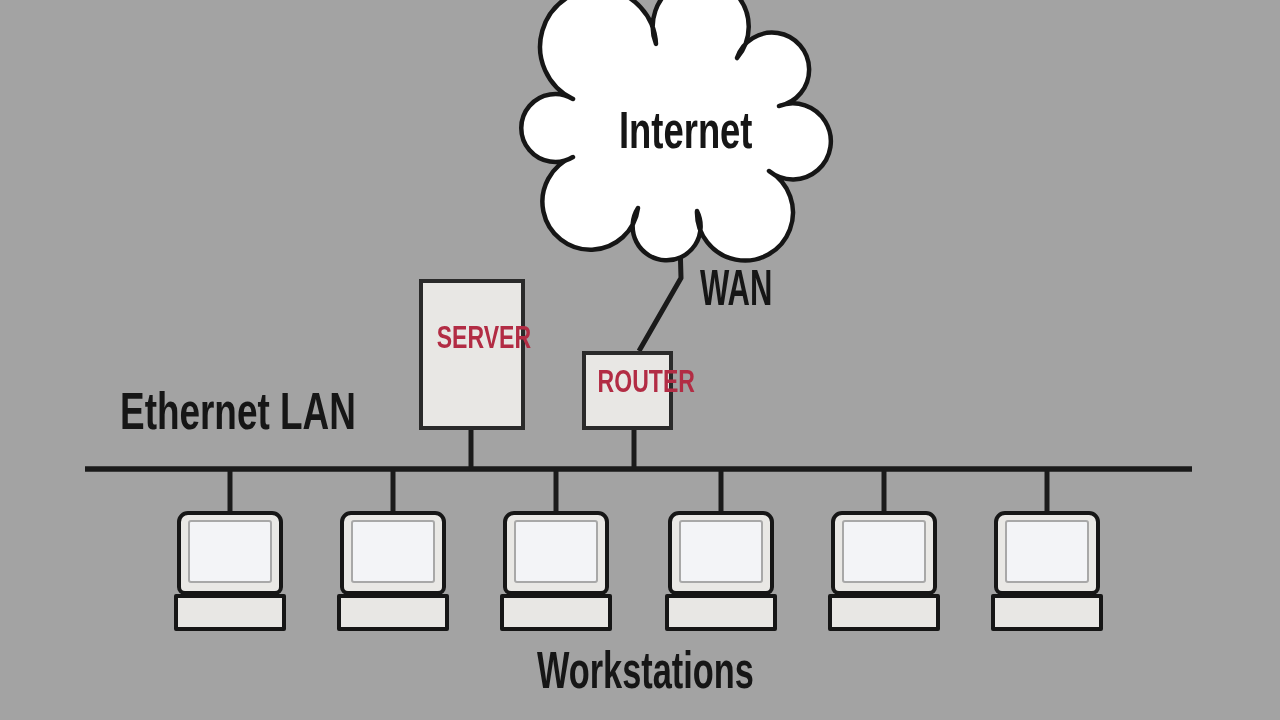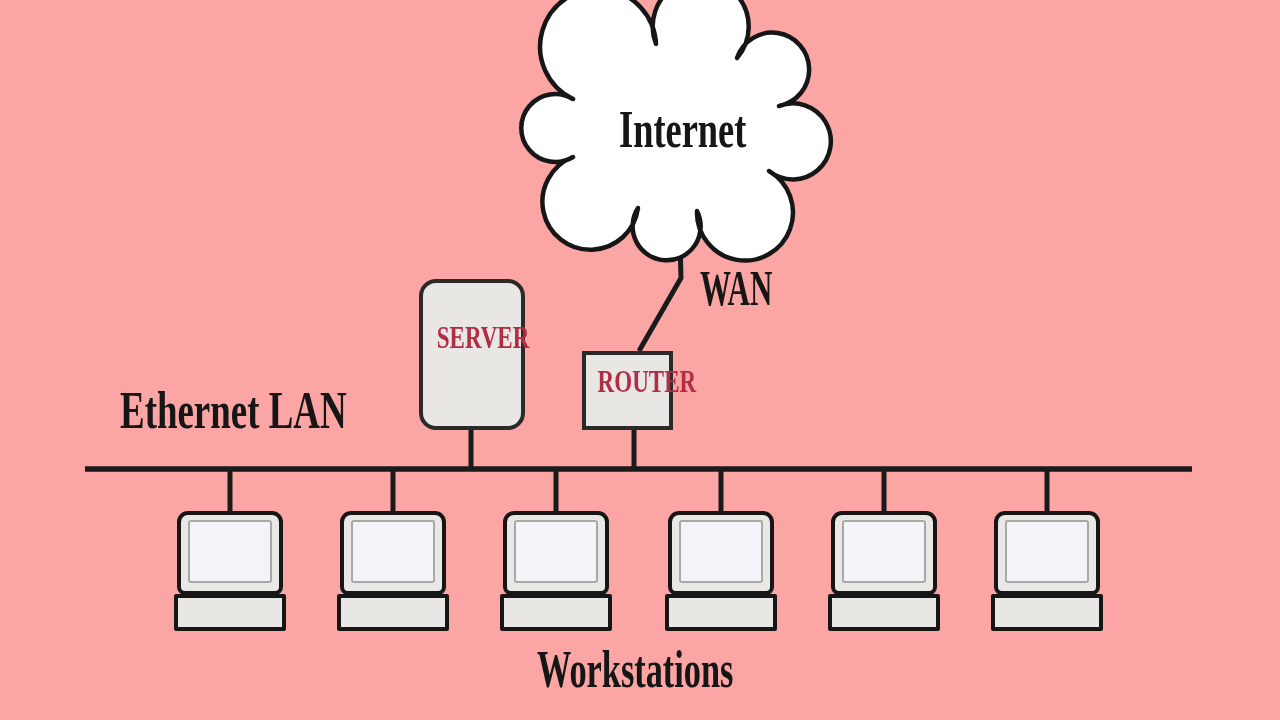--- a/index.html
+++ b/index.html
@@ -1,22 +1,22 @@
 <!DOCTYPE html>
 <html><head>
 <meta charset="utf-8">
 <style>
   html, body { margin: 0; padding: 0; background: #ffffff; }
   #stage {
     position: relative;
     width: 1280px;
     height: 720px;
-    background: #fca5a5;
+    background: #a3a3a3;
     overflow: hidden;
-    font-family: Liberation Serif, serif;
+    font-family: Liberation Sans, sans-serif;
   }
   #stage svg { position: absolute; left: 0; top: 0; }
 
   .label {
     position: absolute;
     font-weight: bold;
     color: #161616;
     line-height: 1;
     white-space: nowrap;
     transform-origin: left top;
@@ -25,21 +25,21 @@
   .label-wan      { left: 700px; top: 263px; font-size: 50px; transform: scaleX(0.62); }
   .label-ethernet { left: 120px; top: 385px; font-size: 52px; transform: scaleX(0.71); }
   .label-workstations { left: 537px; top: 644px; font-size: 52px; transform: scaleX(0.66); }
 
   .node-box {
     position: absolute;
     box-sizing: border-box;
     border: 4px solid #2a2a2a;
     background: #e8e7e4;
   }
-  .server-box { left: 419px; top: 279px; width: 106px; height: 151px; border-radius: 17px; }
+  .server-box { left: 419px; top: 279px; width: 106px; height: 151px; }
   .router-box { left: 582px; top: 351px; width: 91px; height: 79px; }
   .red-label {
     position: absolute;
     left: 0; right: 0;
     text-align: center;
     font-size: 32px;
     font-weight: bold;
     color: #b22c44;
     line-height: 1;
     white-space: nowrap;

